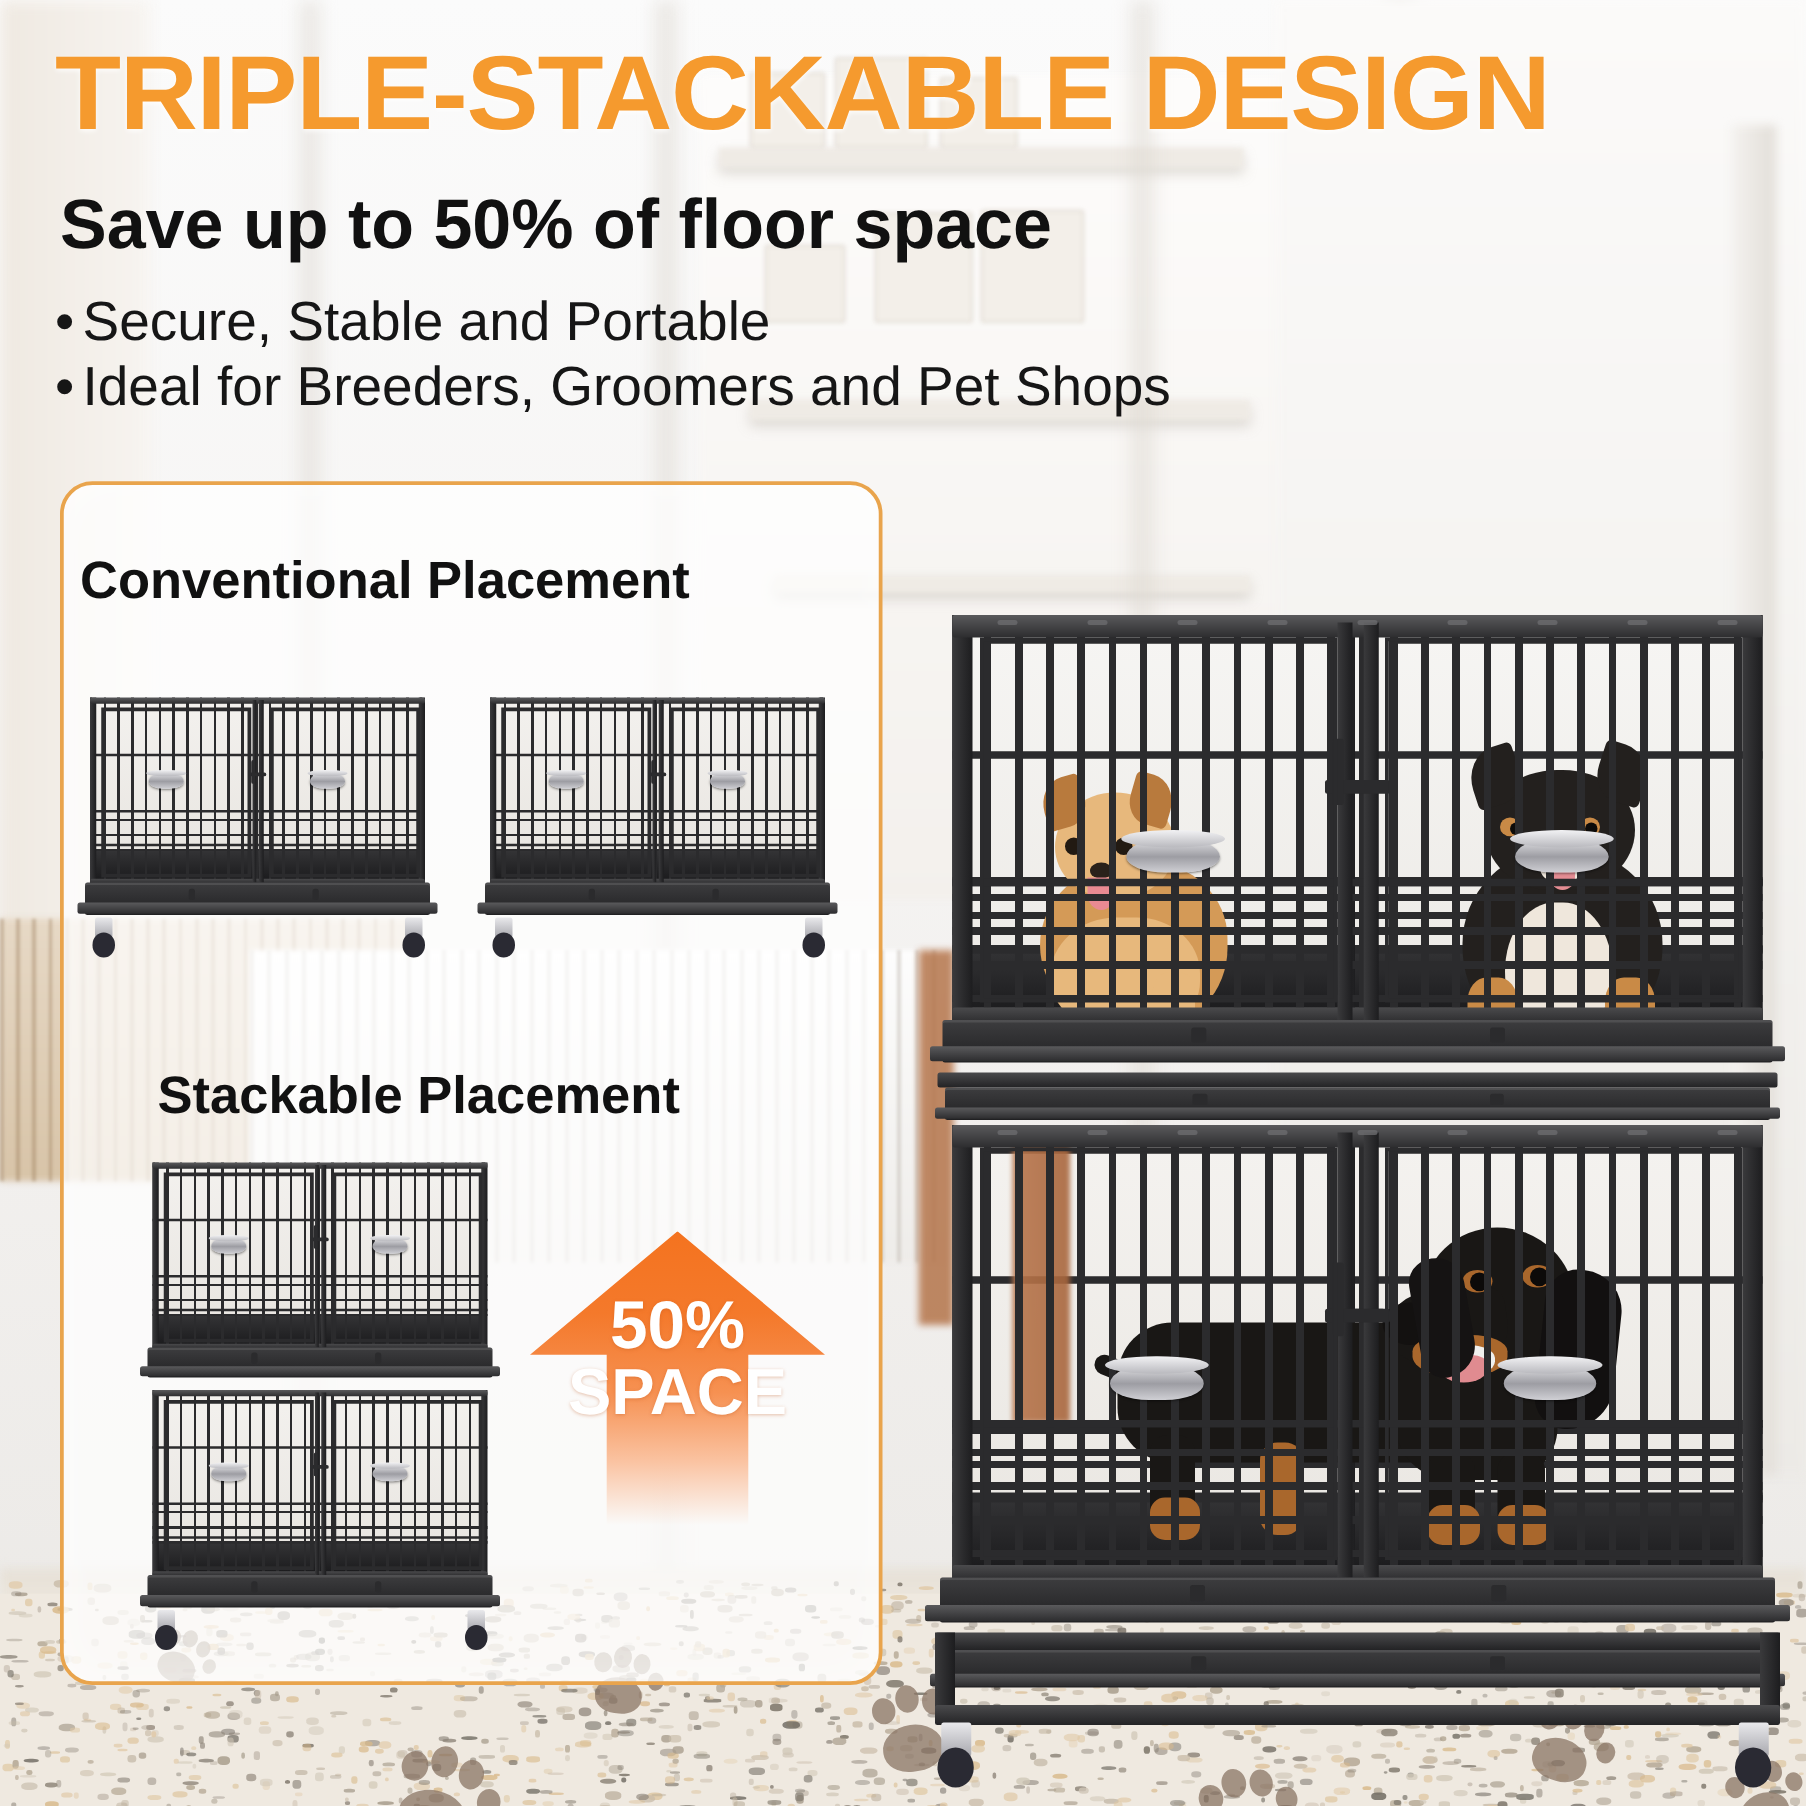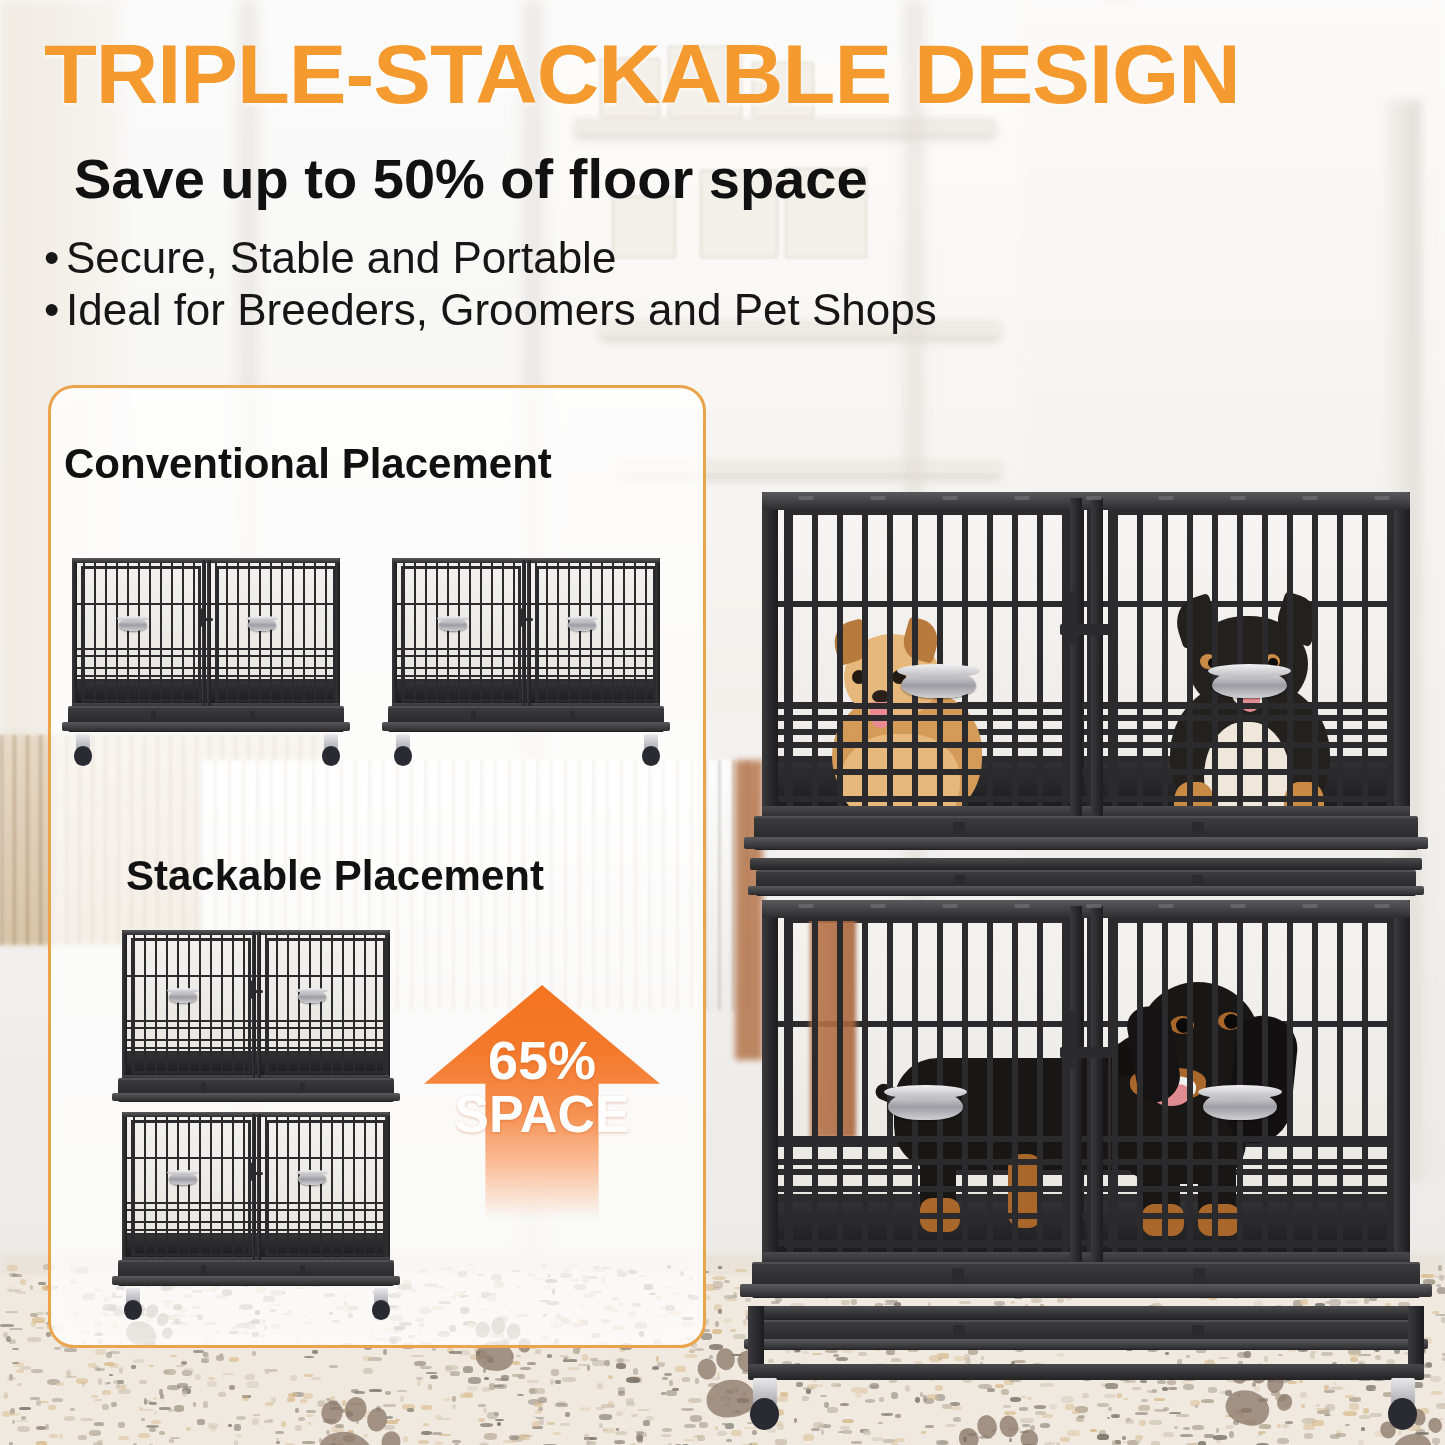--- a/index.html
+++ b/index.html
@@ -39,21 +39,21 @@
   .speckle{position:absolute;border-radius:40%;}
   .paw{position:absolute;opacity:.75;}
   .paw .pad{position:absolute;background:#8a7565;border-radius:50%;}
 
   
   .headline{position:absolute;left:44px;top:28px;width:1370px;height:92px;
     font-size:84px;line-height:92px;font-weight:bold;color:#F59A2E;
     letter-spacing:-1px;transform:scaleX(1.03);transform-origin:left center;
     text-shadow:0 2px 4px rgba(255,255,255,.85);white-space:nowrap;}
   .subhead{position:absolute;left:48px;top:148px;font-size:56px;line-height:62px;
-    font-weight:bold;color:#111111;white-space:nowrap;margin-left:26px;}
+    font-weight:bold;color:#111111;white-space:nowrap;}
   .bullets{position:absolute;left:44px;top:232px;}
   .bullet{font-size:44px;line-height:52px;color:#161616;white-space:nowrap;}
   .bullet .dot{display:inline-block;width:22px;}
 
   
   .inset{position:absolute;left:48px;top:385px;width:652px;height:957px;
     border:3px solid #E9A44C;border-radius:26px;background:rgba(255,255,255,.72);
     box-shadow:inset 0 0 40px rgba(255,255,255,.5);}
   .inset-label{position:absolute;font-size:42px;font-weight:bold;color:#111;white-space:nowrap;}
   #label-conv{left:64px;top:440px;}
@@ -1827,21 +1827,21 @@
       </div>
       <div class="caster" style="left:372px;top:1288px;width:18.700000000000003px;height:32.3px;">
         <i class="brkt" style="left:1.7000000000000002px;top:0;width:14.45px;height:16.15px;"></i>
         <i class="whl" style="left:0;top:12.24px;width:17.85px;height:19.549999999999997px;"></i>
       </div>
     </div>
 
   <div class="arrow-badge">
     <div class="arrow-shape"></div>
     <div class="arrow-text">
-      <div class="l1">65%</div>
+      <div class="l1">50%</div>
       <div class="l2">SPACE</div>
     </div>
   </div>
 
   <div id="hero">
       <div class="cage-interior" style="left:774px;top:504px;width:624px;height:306px;background:linear-gradient(180deg,#f6f5f3,#eceae6);"></div>
       <div class="pan" style="left:774px;top:757.2px;width:624px;height:52.800000000000004px;"></div>
       <div class="bars-v" style="left:762px;top:492px;width:648px;height:330px;background:repeating-linear-gradient(90deg,#2b2b2d 0 6px,rgba(0,0,0,0) 6px 25px);"></div>
       <div class="bar-h" style="left:762px;top:600.9px;width:648px;height:6px;"></div>
       <div class="bar-h" style="left:762px;top:703.2px;width:648px;height:6px;"></div>

